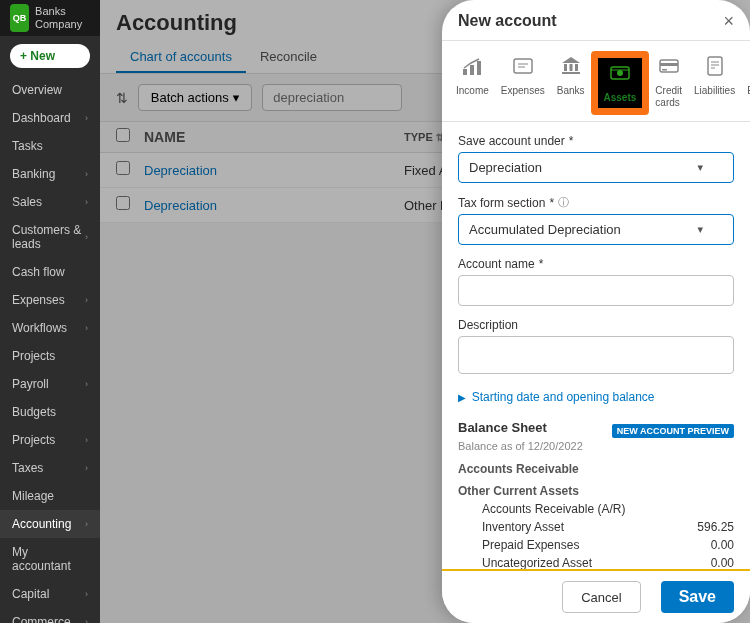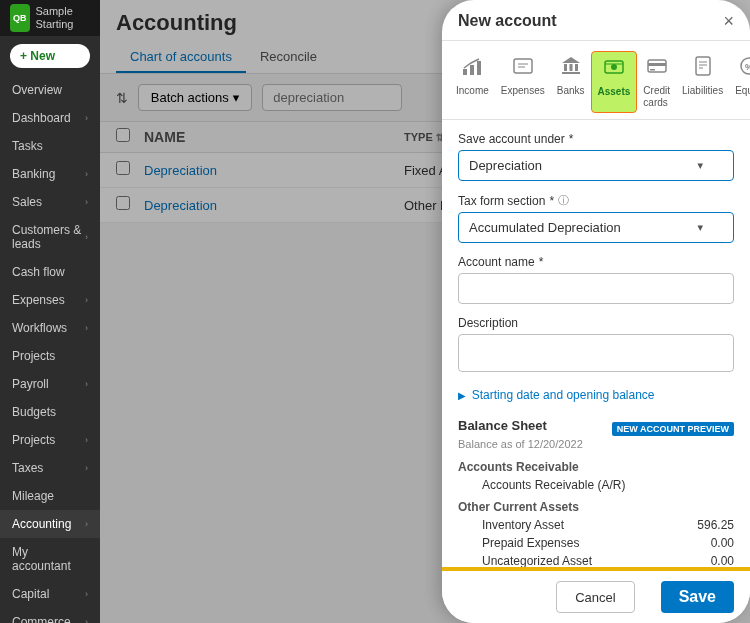--- a/index.html
+++ b/index.html
@@ -130,21 +130,21 @@
     }
     .modal-title { font-size: 16px; font-weight: 700; color: #333; }
     .close-btn {
       background: none; border: none; cursor: pointer;
       font-size: 18px; color: #666; line-height: 1;
     }
 
     
     .account-types { display: flex; justify-content: space-around; padding: 10px 8px 6px; border-bottom: 1px solid #e0e0e0; flex-shrink: 0; }
     .acct-type { display: flex; flex-direction: column; align-items: center; gap: 3px; cursor: pointer; padding: 4px 6px; border-radius: 4px; }
-    .acct-type.selected { background: #bef264; border: 1px solid #f97316; }
+    .acct-type.selected { background: #000000; border: 7px solid #f97316; }
     .acct-type-icon { font-size: 18px; }
     .acct-type-label { font-size: 10px; color: #555; text-align: left; line-height: 1.2; }
     .acct-type.selected .acct-type-label { color: #1a7d20; font-weight: 600; }
 
     .modal-body { flex: 1; overflow-y: auto; padding: 12px 16px; }
 
     .form-group { margin-bottom: 12px; }
     .form-label { font-size: 12px; color: #333; margin-bottom: 4px; display: flex; align-items: center; gap: 4px; }
     .required { color: #333; }
     .info-icon { color: #888; font-size: 11px; }
@@ -207,24 +207,24 @@
       text-transform: uppercase;
       margin-top: 8px;
     }
     .bs-row { display: flex; justify-content: space-between; padding: 2px 0 2px 12px; font-size: 12px; color: #333; }
     .bs-row.indent { padding-left: 24px; }
     .bs-row.section-label { padding-left: 0; font-weight: 700; margin-top: 4px; color: #555; }
     .bs-value { font-size: 12px; color: #333; }
 
     .modal-footer {
       padding: 10px 16px;
-      border-top: 4px solid #eab308;
+      border-top: 2px solid #eab308;
       display: flex;
       justify-content: flex-end;
-      gap: 26px;
+      gap: 20px;
       flex-shrink: 0;
       background: #fff;
     }
     .cancel-btn {
       background: #fff;
       border: 1px solid #c0c0c0;
       border-radius: 4px;
       padding: 7px 18px;
       font-size: 13px;
       cursor: pointer;
@@ -245,21 +245,21 @@
     .sort-arrows { font-size: 10px; color: #888; }
   </style>
 </head>
 <body>
 
 <div class="sidebar">
   <div class="sidebar-logo">
     <div class="logo-icon">
       <span>QB</span>
     </div>
-    <div class="company-name">Sample Starting</div>
+    <div class="company-name">Banks Company</div>
   </div>
   <button class="sidebar-new-btn">+ New</button>
   <nav class="sidebar-nav">
   <div class="sidebar-item">
         <span>Overview</span>
       </div>
       <div class="sidebar-item">
         <span>Dashboard</span>
         <span class="chevron">›</span>
       </div>
@@ -516,26 +516,26 @@
     </div>
 
     <div>
       <div class="balance-sheet-header">
         <span class="balance-sheet-title">Balance Sheet</span>
         <span class="new-account-badge">NEW ACCOUNT PREVIEW</span>
       </div>
       <div class="balance-sheet-subtitle">Balance as of 12/20/2022</div>
 
       <div class="bs-row section-label">Accounts Receivable</div>
+      <div class="bs-row section-label">Other Current Assets</div>
+
       <div class="bs-row indent">
         <span>Accounts Receivable (A/R)</span>
         <span class="bs-value"></span>
       </div>
-
-      <div class="bs-row section-label">Other Current Assets</div>
       <div class="bs-row indent">
         <span>Inventory Asset</span>
         <span class="bs-value">596.25</span>
       </div>
       <div class="bs-row indent">
         <span>Prepaid Expenses</span>
         <span class="bs-value">0.00</span>
       </div>
       <div class="bs-row indent">
         <span>Uncategorized Asset</span>

